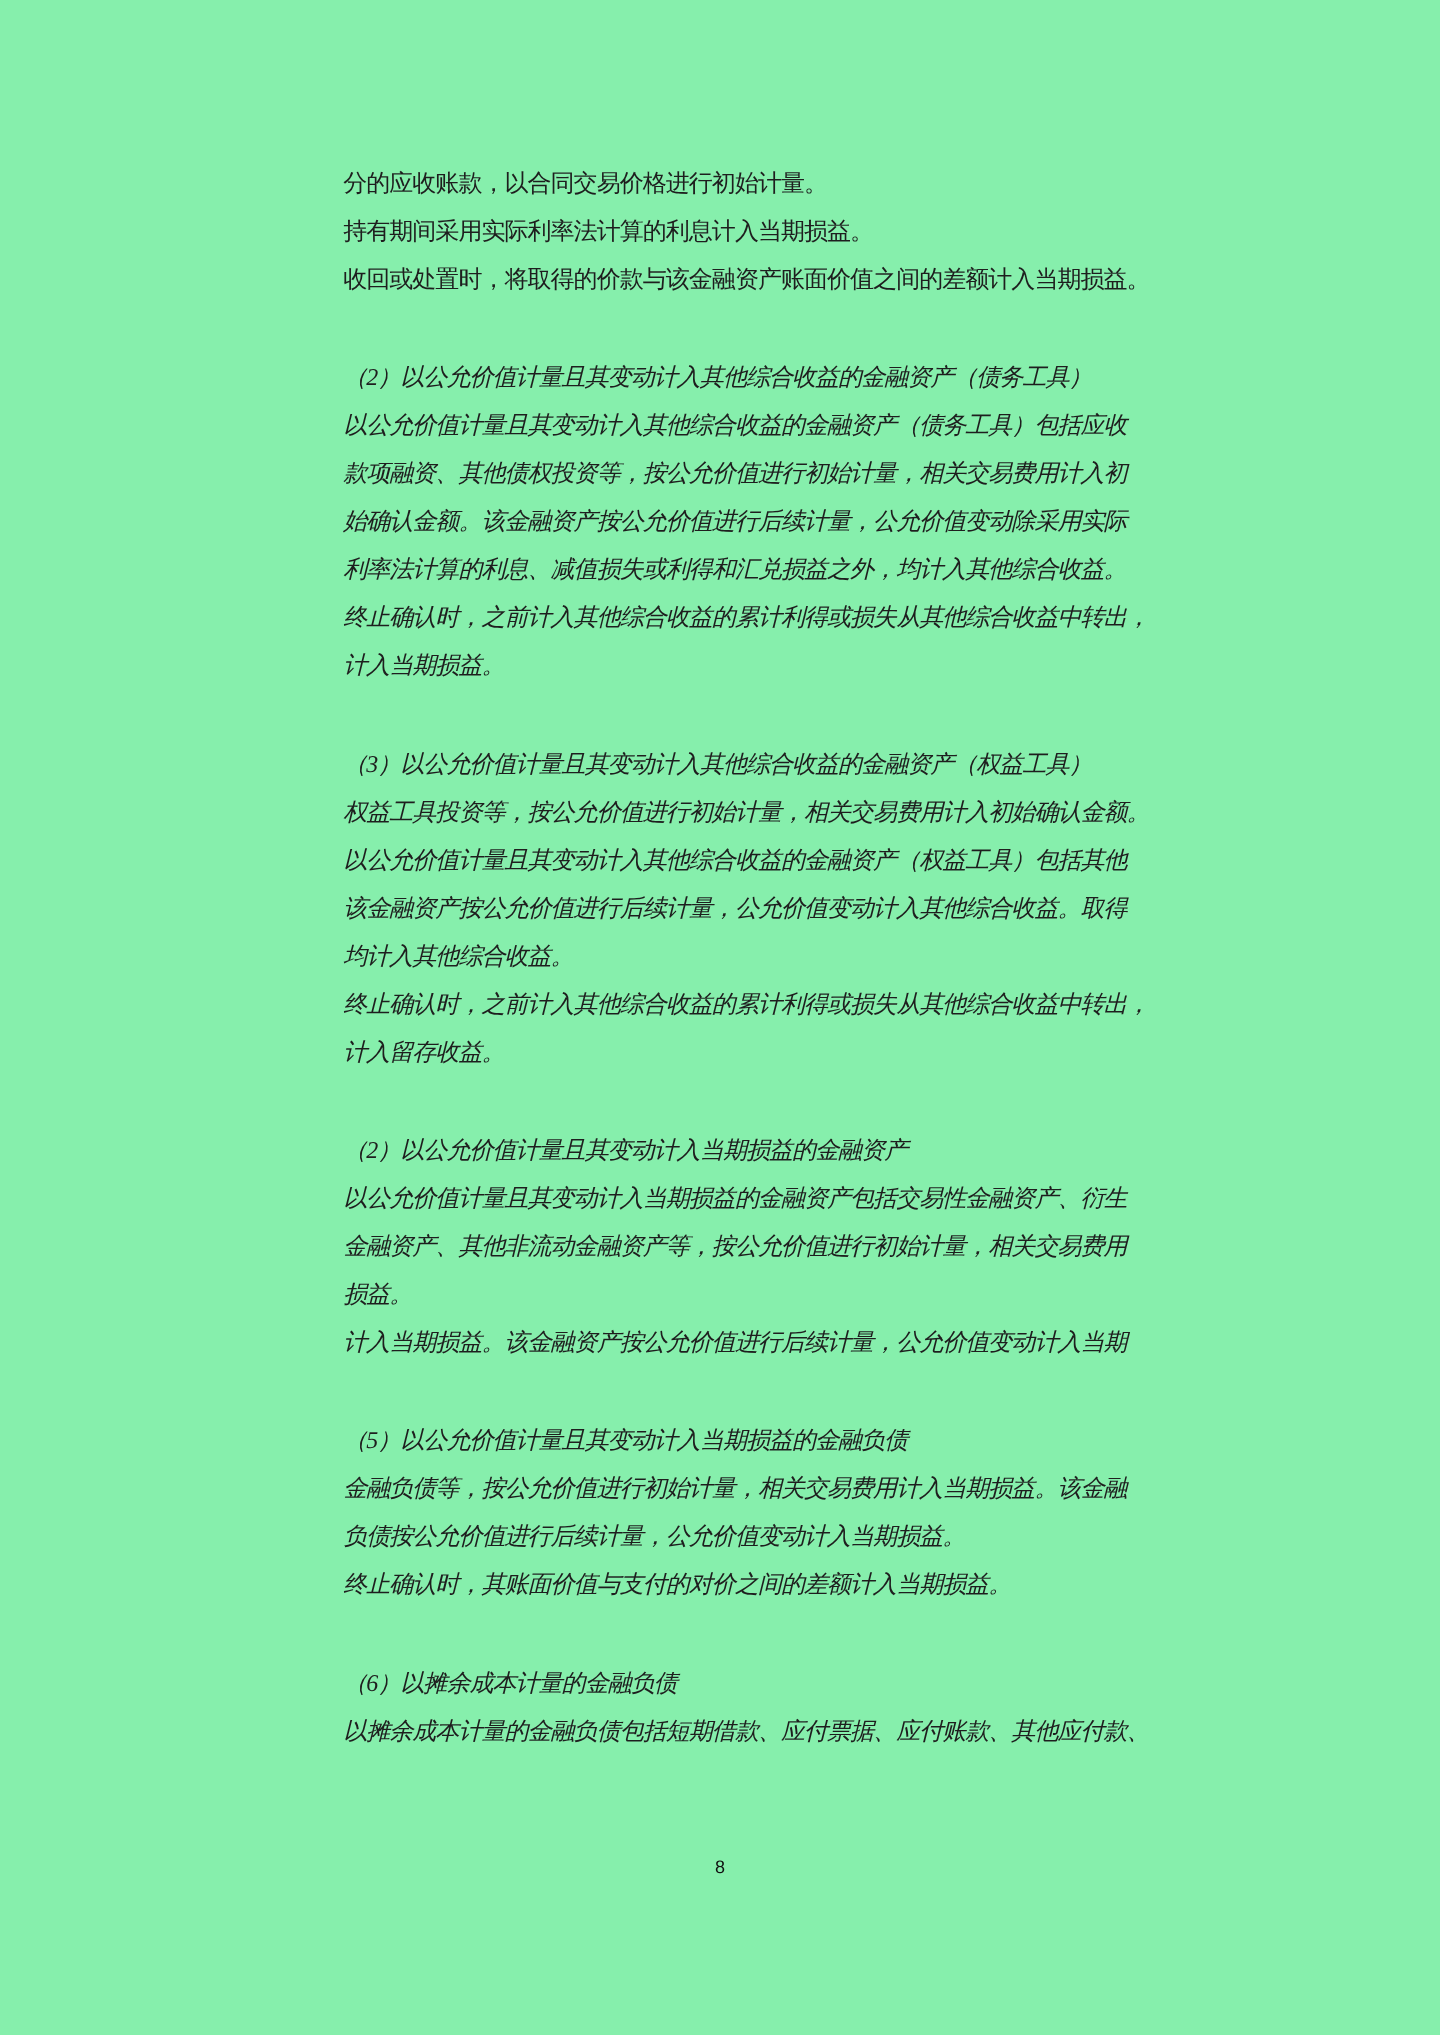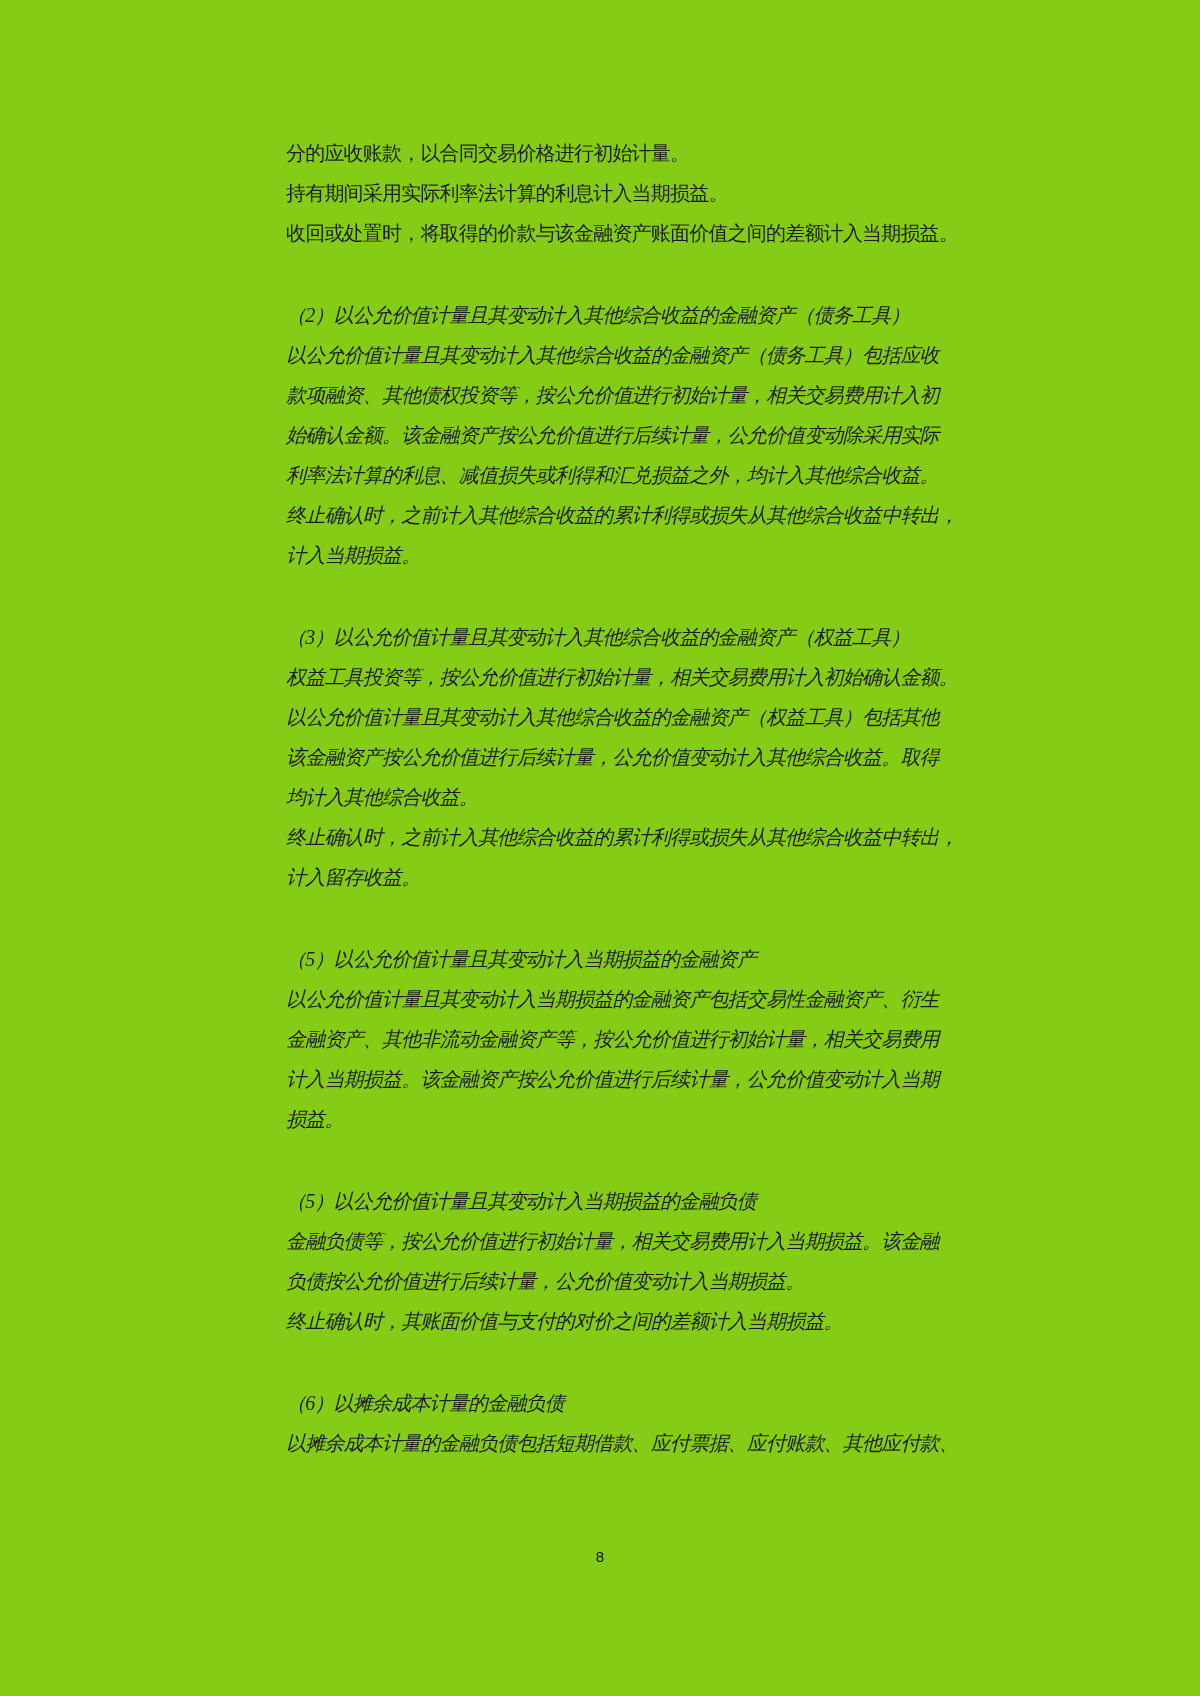--- a/index.html
+++ b/index.html
@@ -8,21 +8,21 @@
     width: 1200px;
     height: 1696px;
     font-family: "Liberation Serif", "DejaVu Serif", serif;
     color: #1e1e1e;
     overflow: hidden;
   }
   .page {
     position: relative;
     width: 1200px;
     height: 1696px;
-    background: #84cc16;
+    background: #86efac;
     padding: 133px 230px 0 286px;
   }
   .doc-section { margin: 0; }
   .doc-section + .doc-section { margin-top: 42px; font-style: italic; }
   .doc-heading,
   .doc-line {
     font-size: 20px;
     line-height: 40px;
     letter-spacing: -0.8px;
     white-space: nowrap;
@@ -65,25 +65,25 @@
       <section class="doc-section">
         <div class="doc-heading">（3）以公允价值计量且其变动计入其他综合收益的金融资产（权益工具）</div>
         <div class="doc-line">权益工具投资等，按公允价值进行初始计量，相关交易费用计入初始确认金额。</div>
         <div class="doc-line">以公允价值计量且其变动计入其他综合收益的金融资产（权益工具）包括其他</div>
         <div class="doc-line">该金融资产按公允价值进行后续计量，公允价值变动计入其他综合收益。取得</div>
         <div class="doc-line">均计入其他综合收益。</div>
         <div class="doc-line">终止确认时，之前计入其他综合收益的累计利得或损失从其他综合收益中转出，</div>
         <div class="doc-line">计入留存收益。</div>
       </section>
       <section class="doc-section">
-        <div class="doc-heading">（5）以公允价值计量且其变动计入当期损益的金融资产</div>
+        <div class="doc-heading">（2）以公允价值计量且其变动计入当期损益的金融资产</div>
         <div class="doc-line">以公允价值计量且其变动计入当期损益的金融资产包括交易性金融资产、衍生</div>
         <div class="doc-line">金融资产、其他非流动金融资产等，按公允价值进行初始计量，相关交易费用</div>
+        <div class="doc-line">损益。</div>
         <div class="doc-line">计入当期损益。该金融资产按公允价值进行后续计量，公允价值变动计入当期</div>
-        <div class="doc-line">损益。</div>
       </section>
       <section class="doc-section">
         <div class="doc-heading">（5）以公允价值计量且其变动计入当期损益的金融负债</div>
         <div class="doc-line">金融负债等，按公允价值进行初始计量，相关交易费用计入当期损益。该金融</div>
         <div class="doc-line">负债按公允价值进行后续计量，公允价值变动计入当期损益。</div>
         <div class="doc-line">终止确认时，其账面价值与支付的对价之间的差额计入当期损益。</div>
       </section>
       <section class="doc-section">
         <div class="doc-heading">（6）以摊余成本计量的金融负债</div>
         <div class="doc-line">以摊余成本计量的金融负债包括短期借款、应付票据、应付账款、其他应付款、</div>

